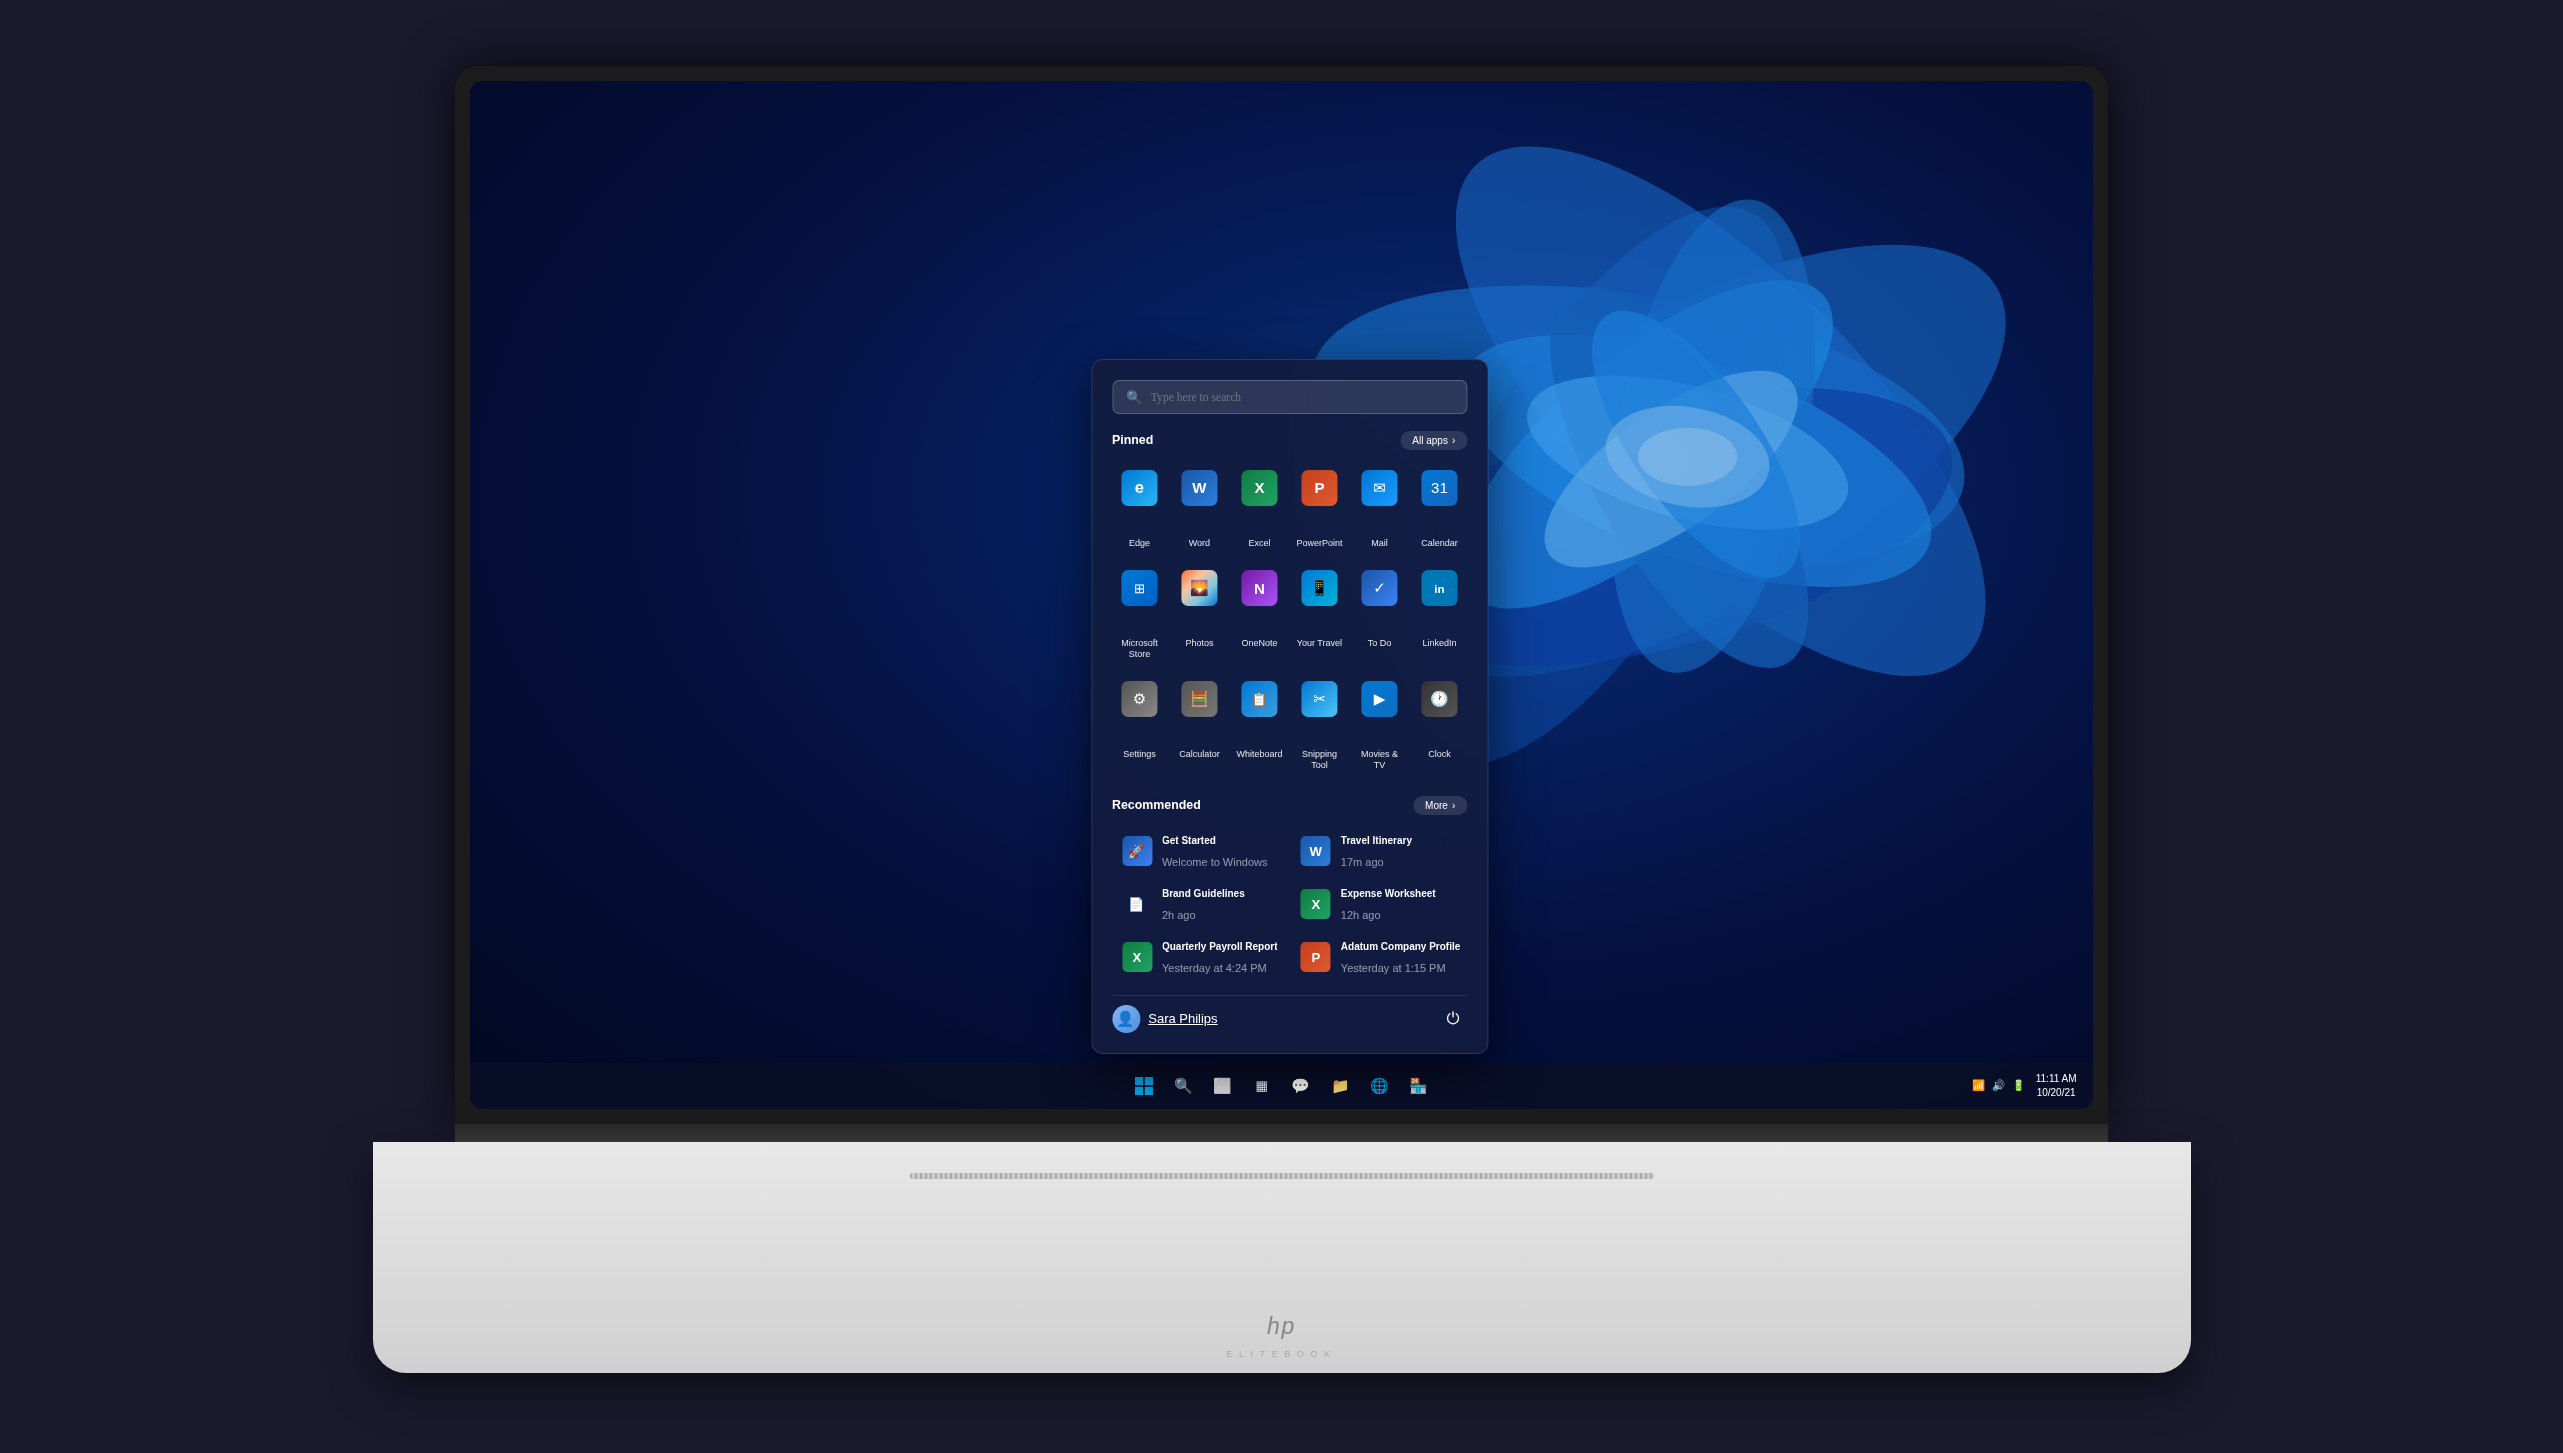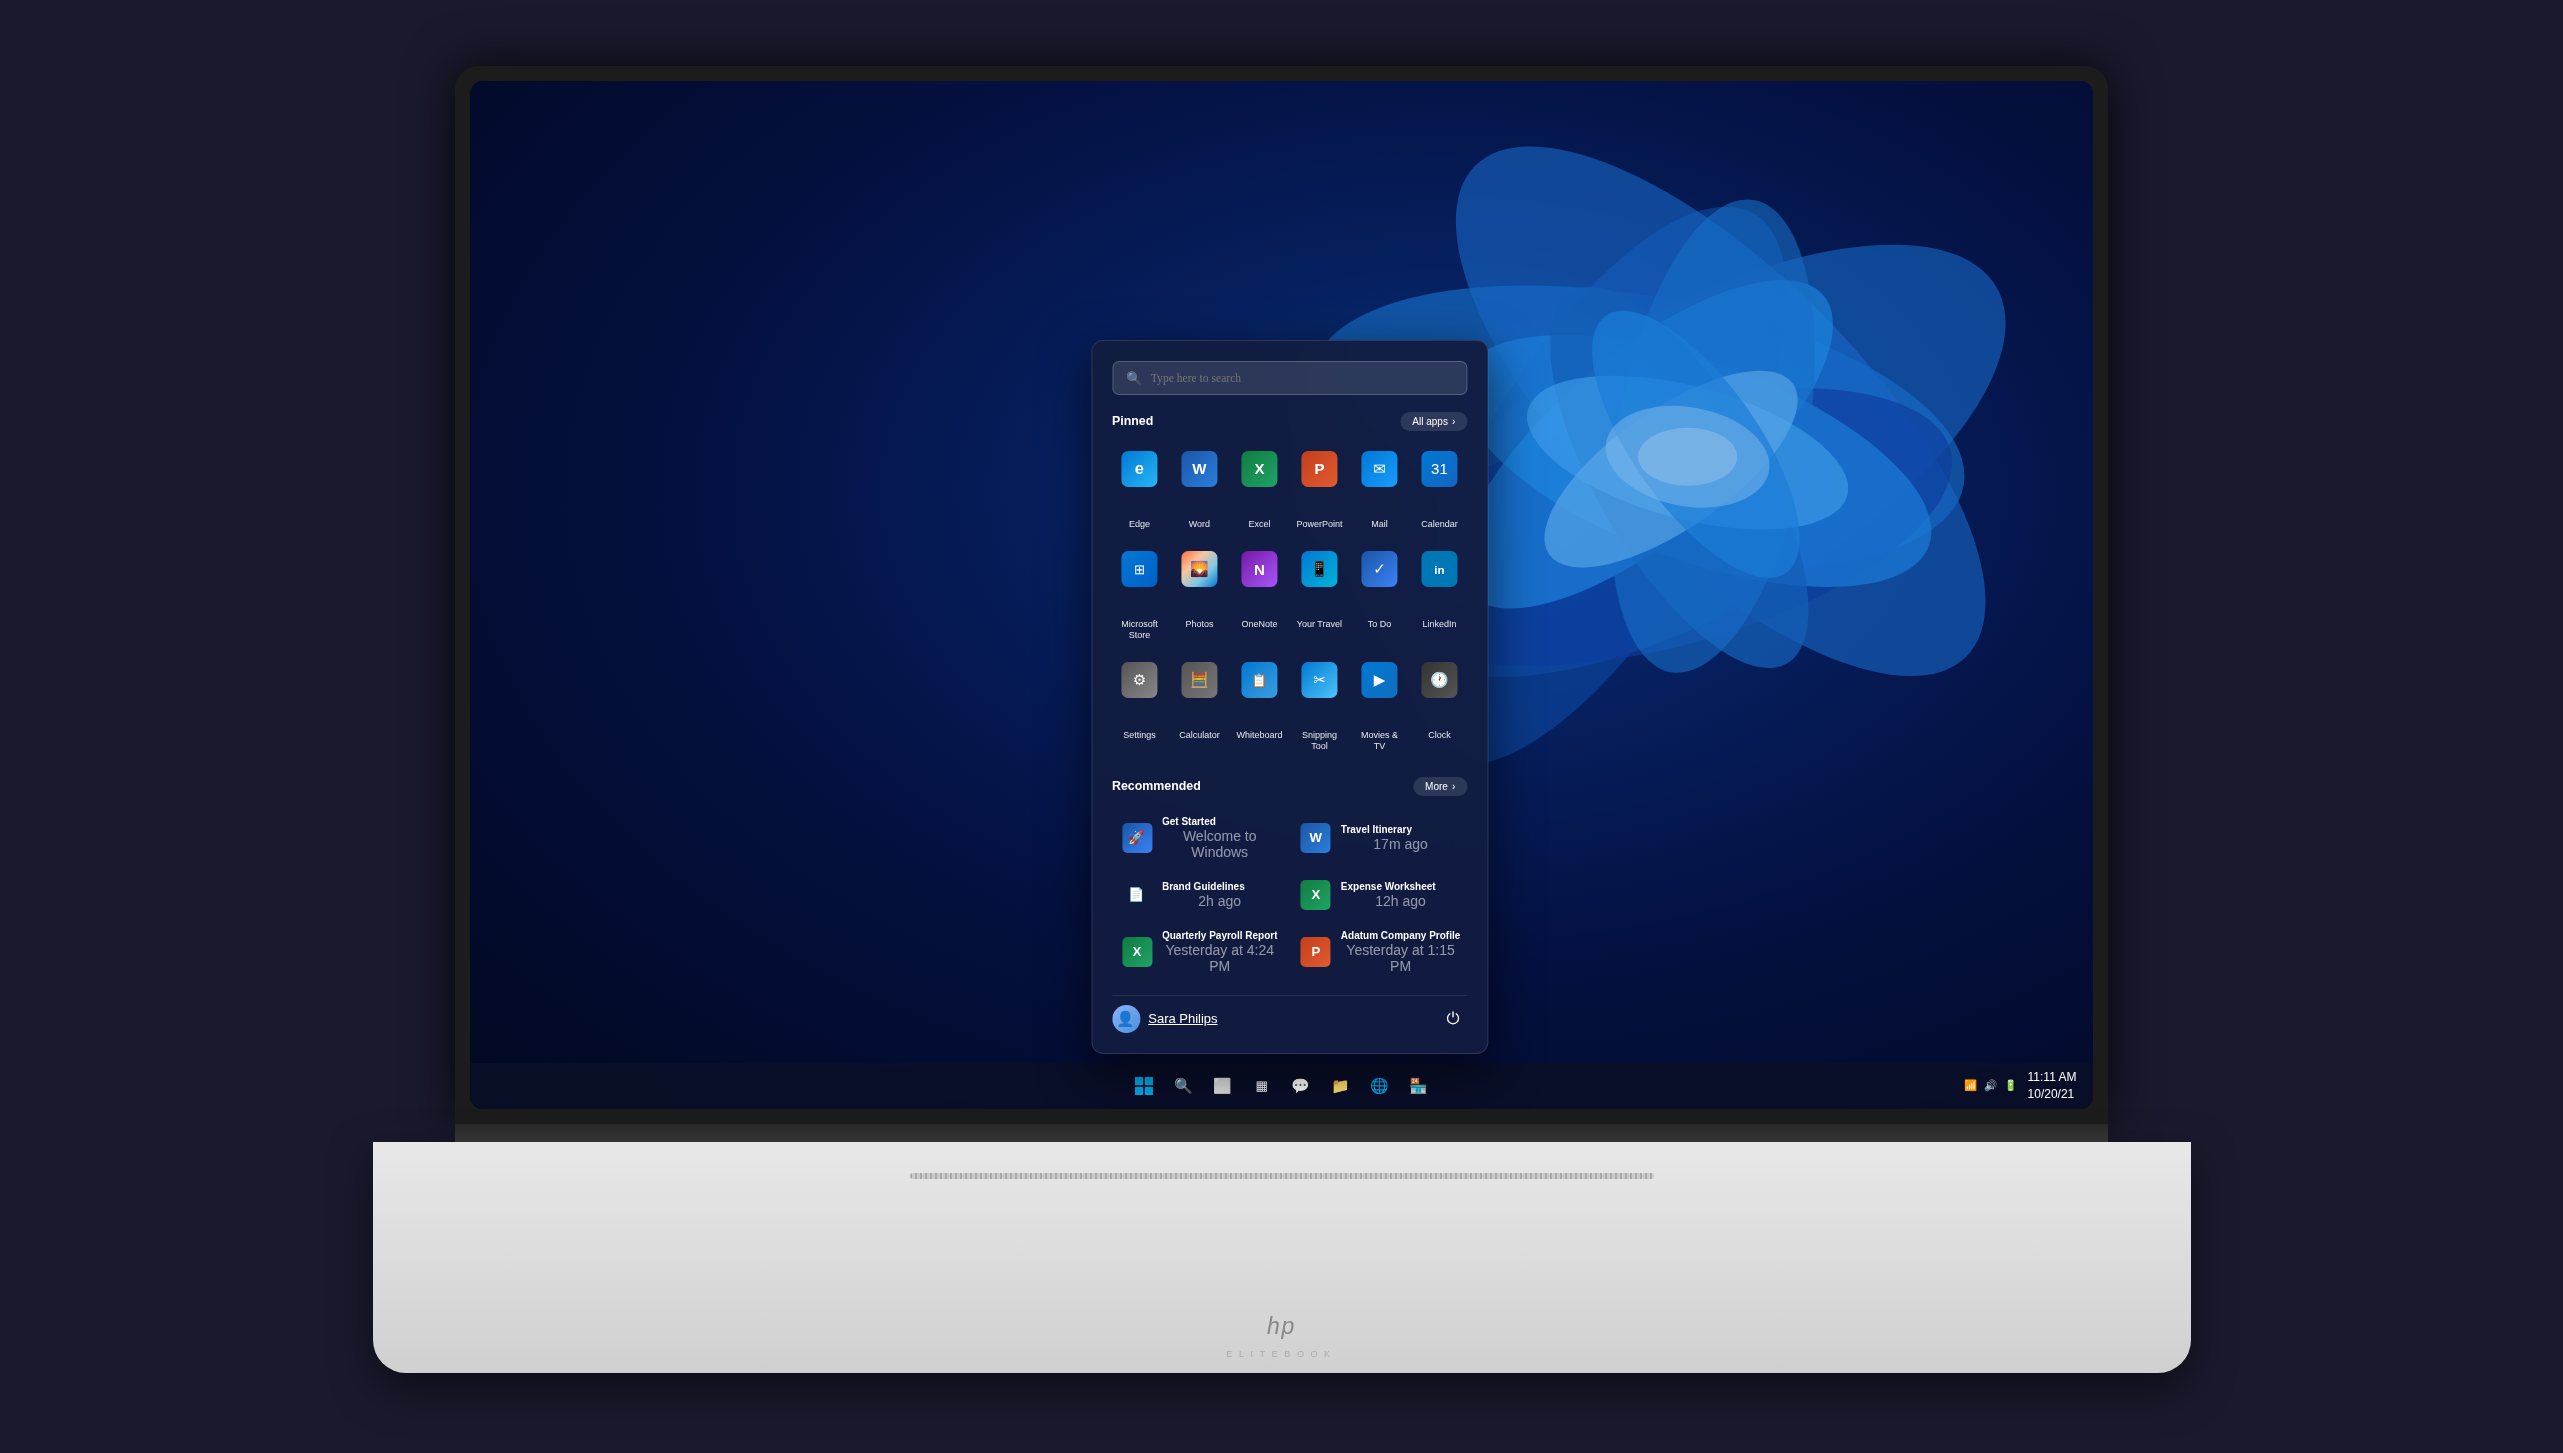--- a/index.html
+++ b/index.html
@@ -90,22 +90,22 @@
 
     .taskbar-right {
       display: flex;
       align-items: center;
       gap: 10px;
       margin-left: auto;
     }
 
     .taskbar-clock {
       color: white;
-      font-size: 12px;
-      text-align: left;
+      font-size: 10px;
+      text-align: center;
       line-height: 1.4;
     }
 
     .taskbar-sys-icons {
       display: flex;
       align-items: center;
       gap: 6.6px;
       color: white;
       font-size: 11.6px;
     }
@@ -245,23 +245,22 @@
       color: white;
       font-size: 10px;
       font-weight: 700;
       white-space: nowrap;
       overflow: hidden;
       text-overflow: ellipsis;
     }
 
     .rec-time {
       color: rgba(255,255,255,0.55);
-      font-size: 14px;
-      margin-top: 1px;
-      text-align: center;
+      font-size: 11px;
+      margin-top: 10px;
     }
 
     
     .user-row {
       display: flex;
       align-items: center;
       justify-content: space-between;
       padding-top: 8.3px;
       border-top: 0.8px solid rgba(255,255,255,0.1);
     }

